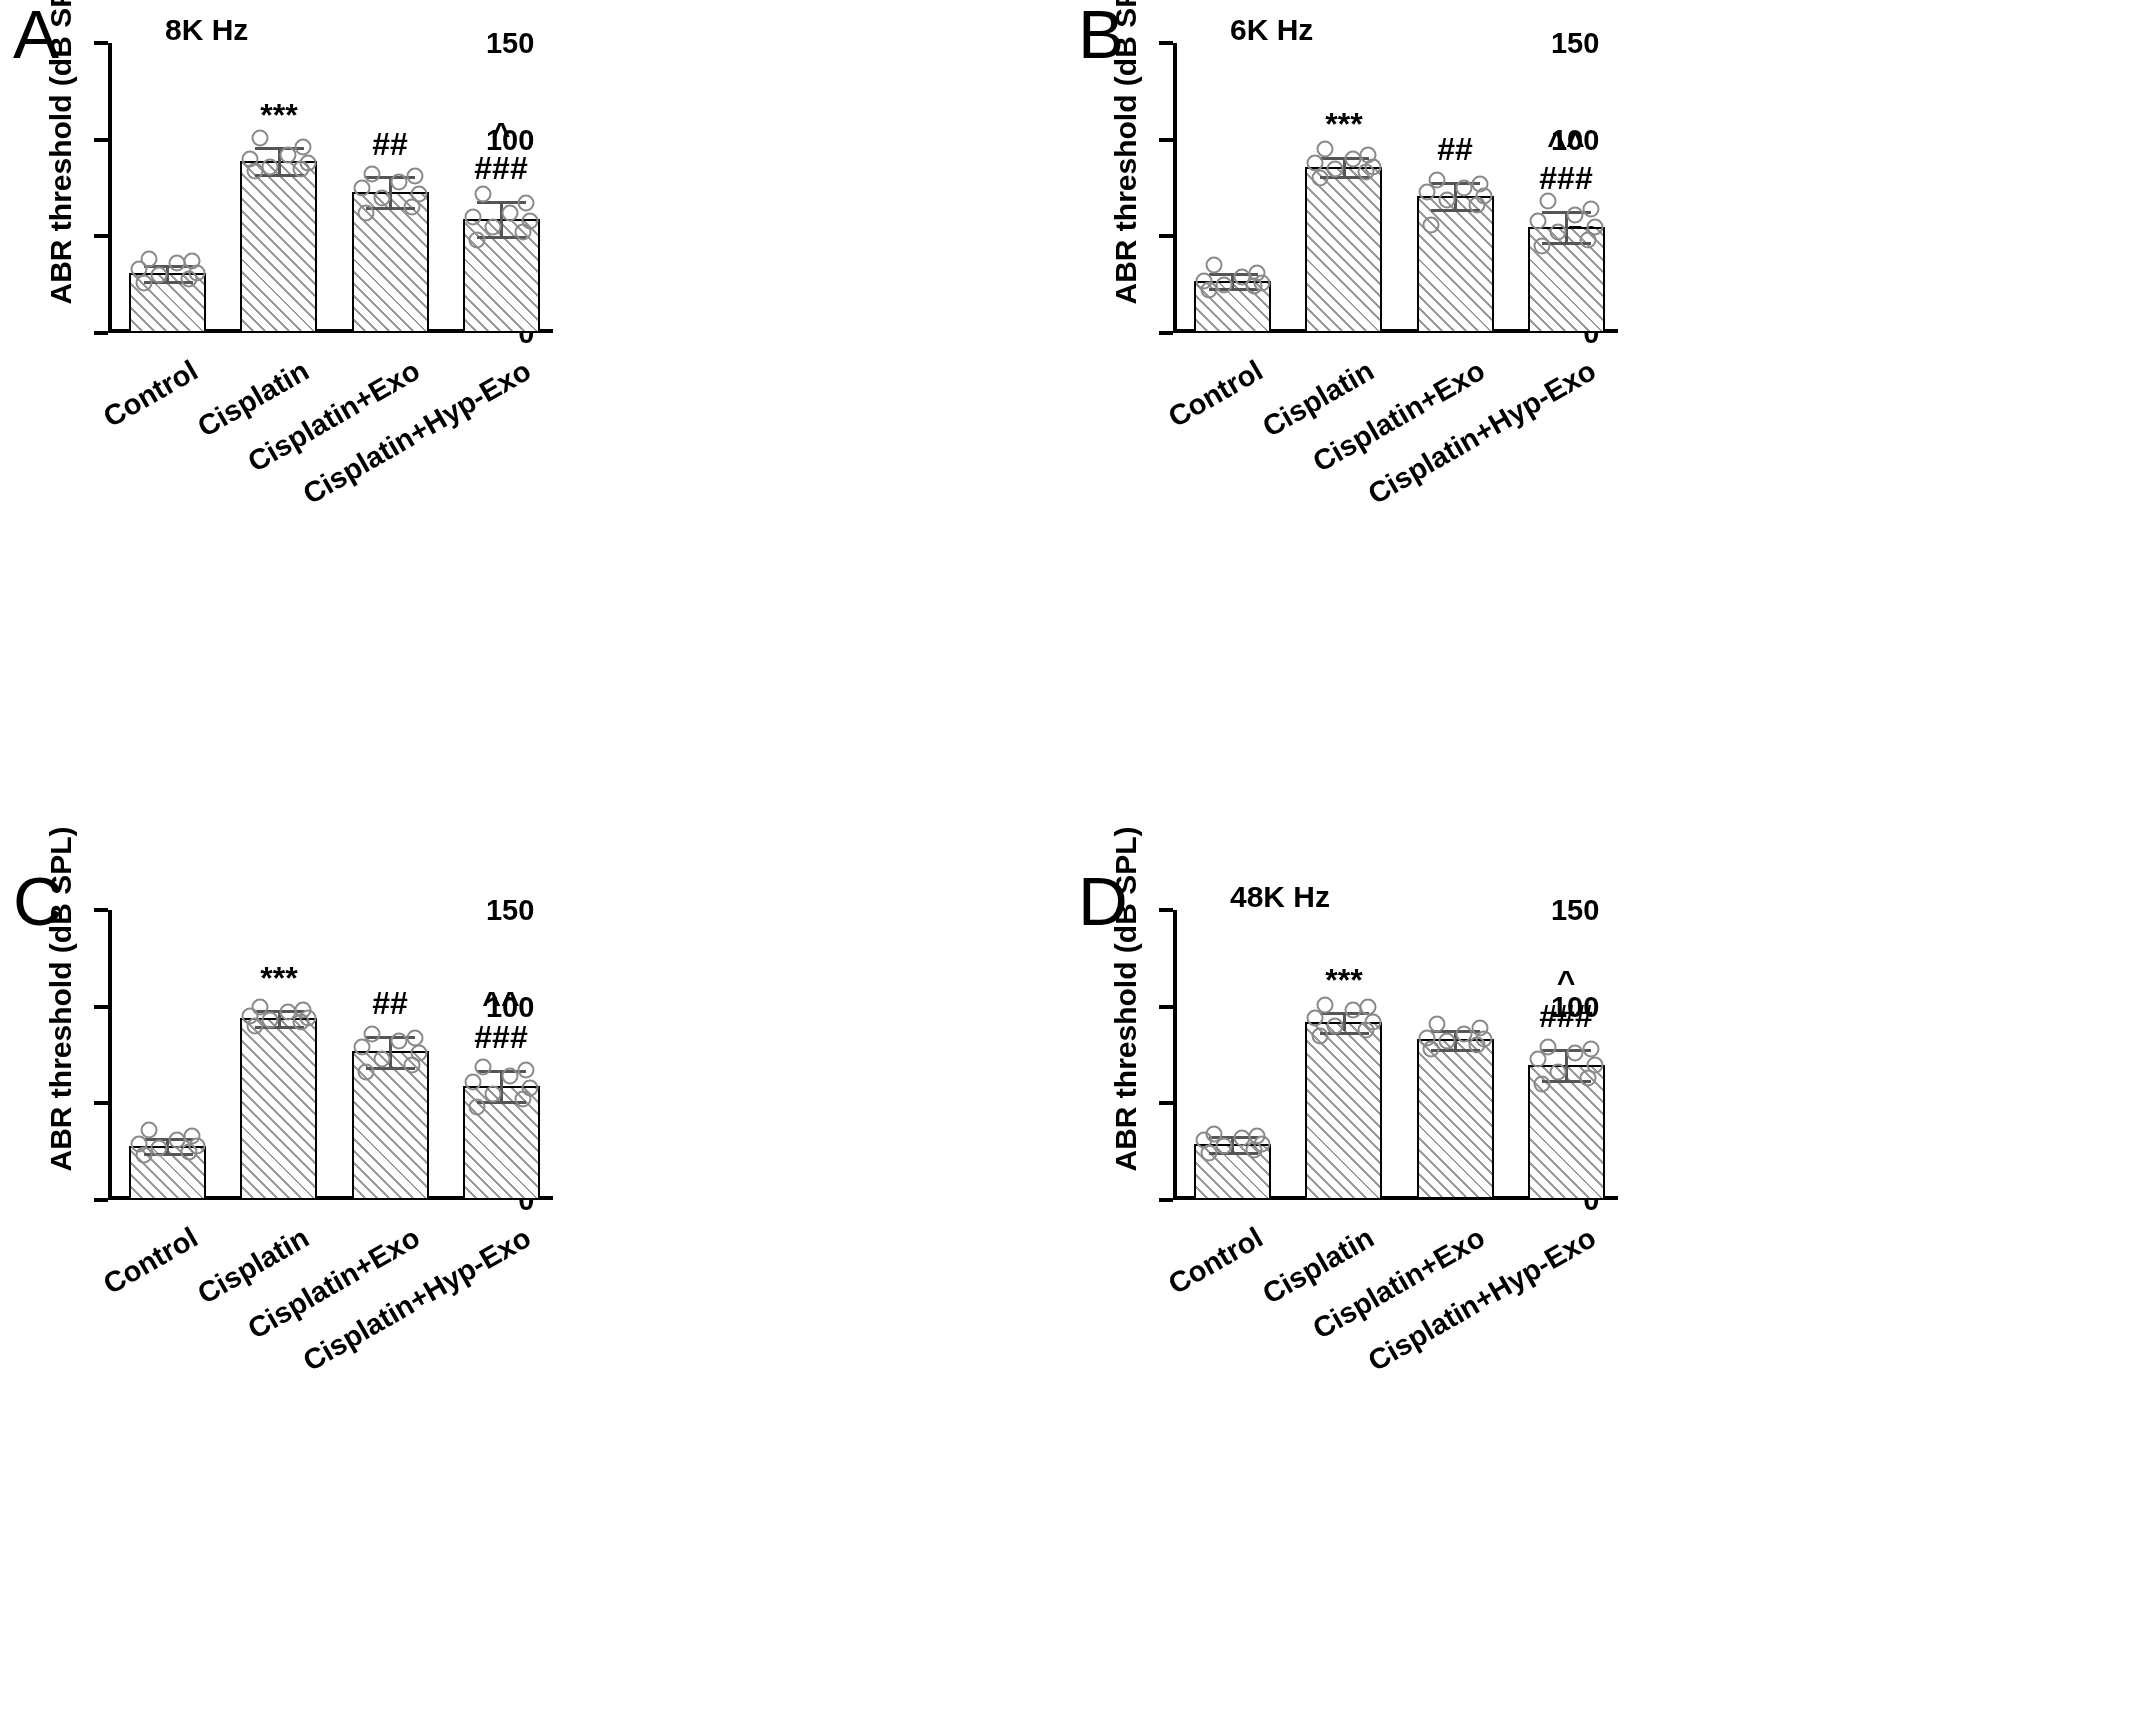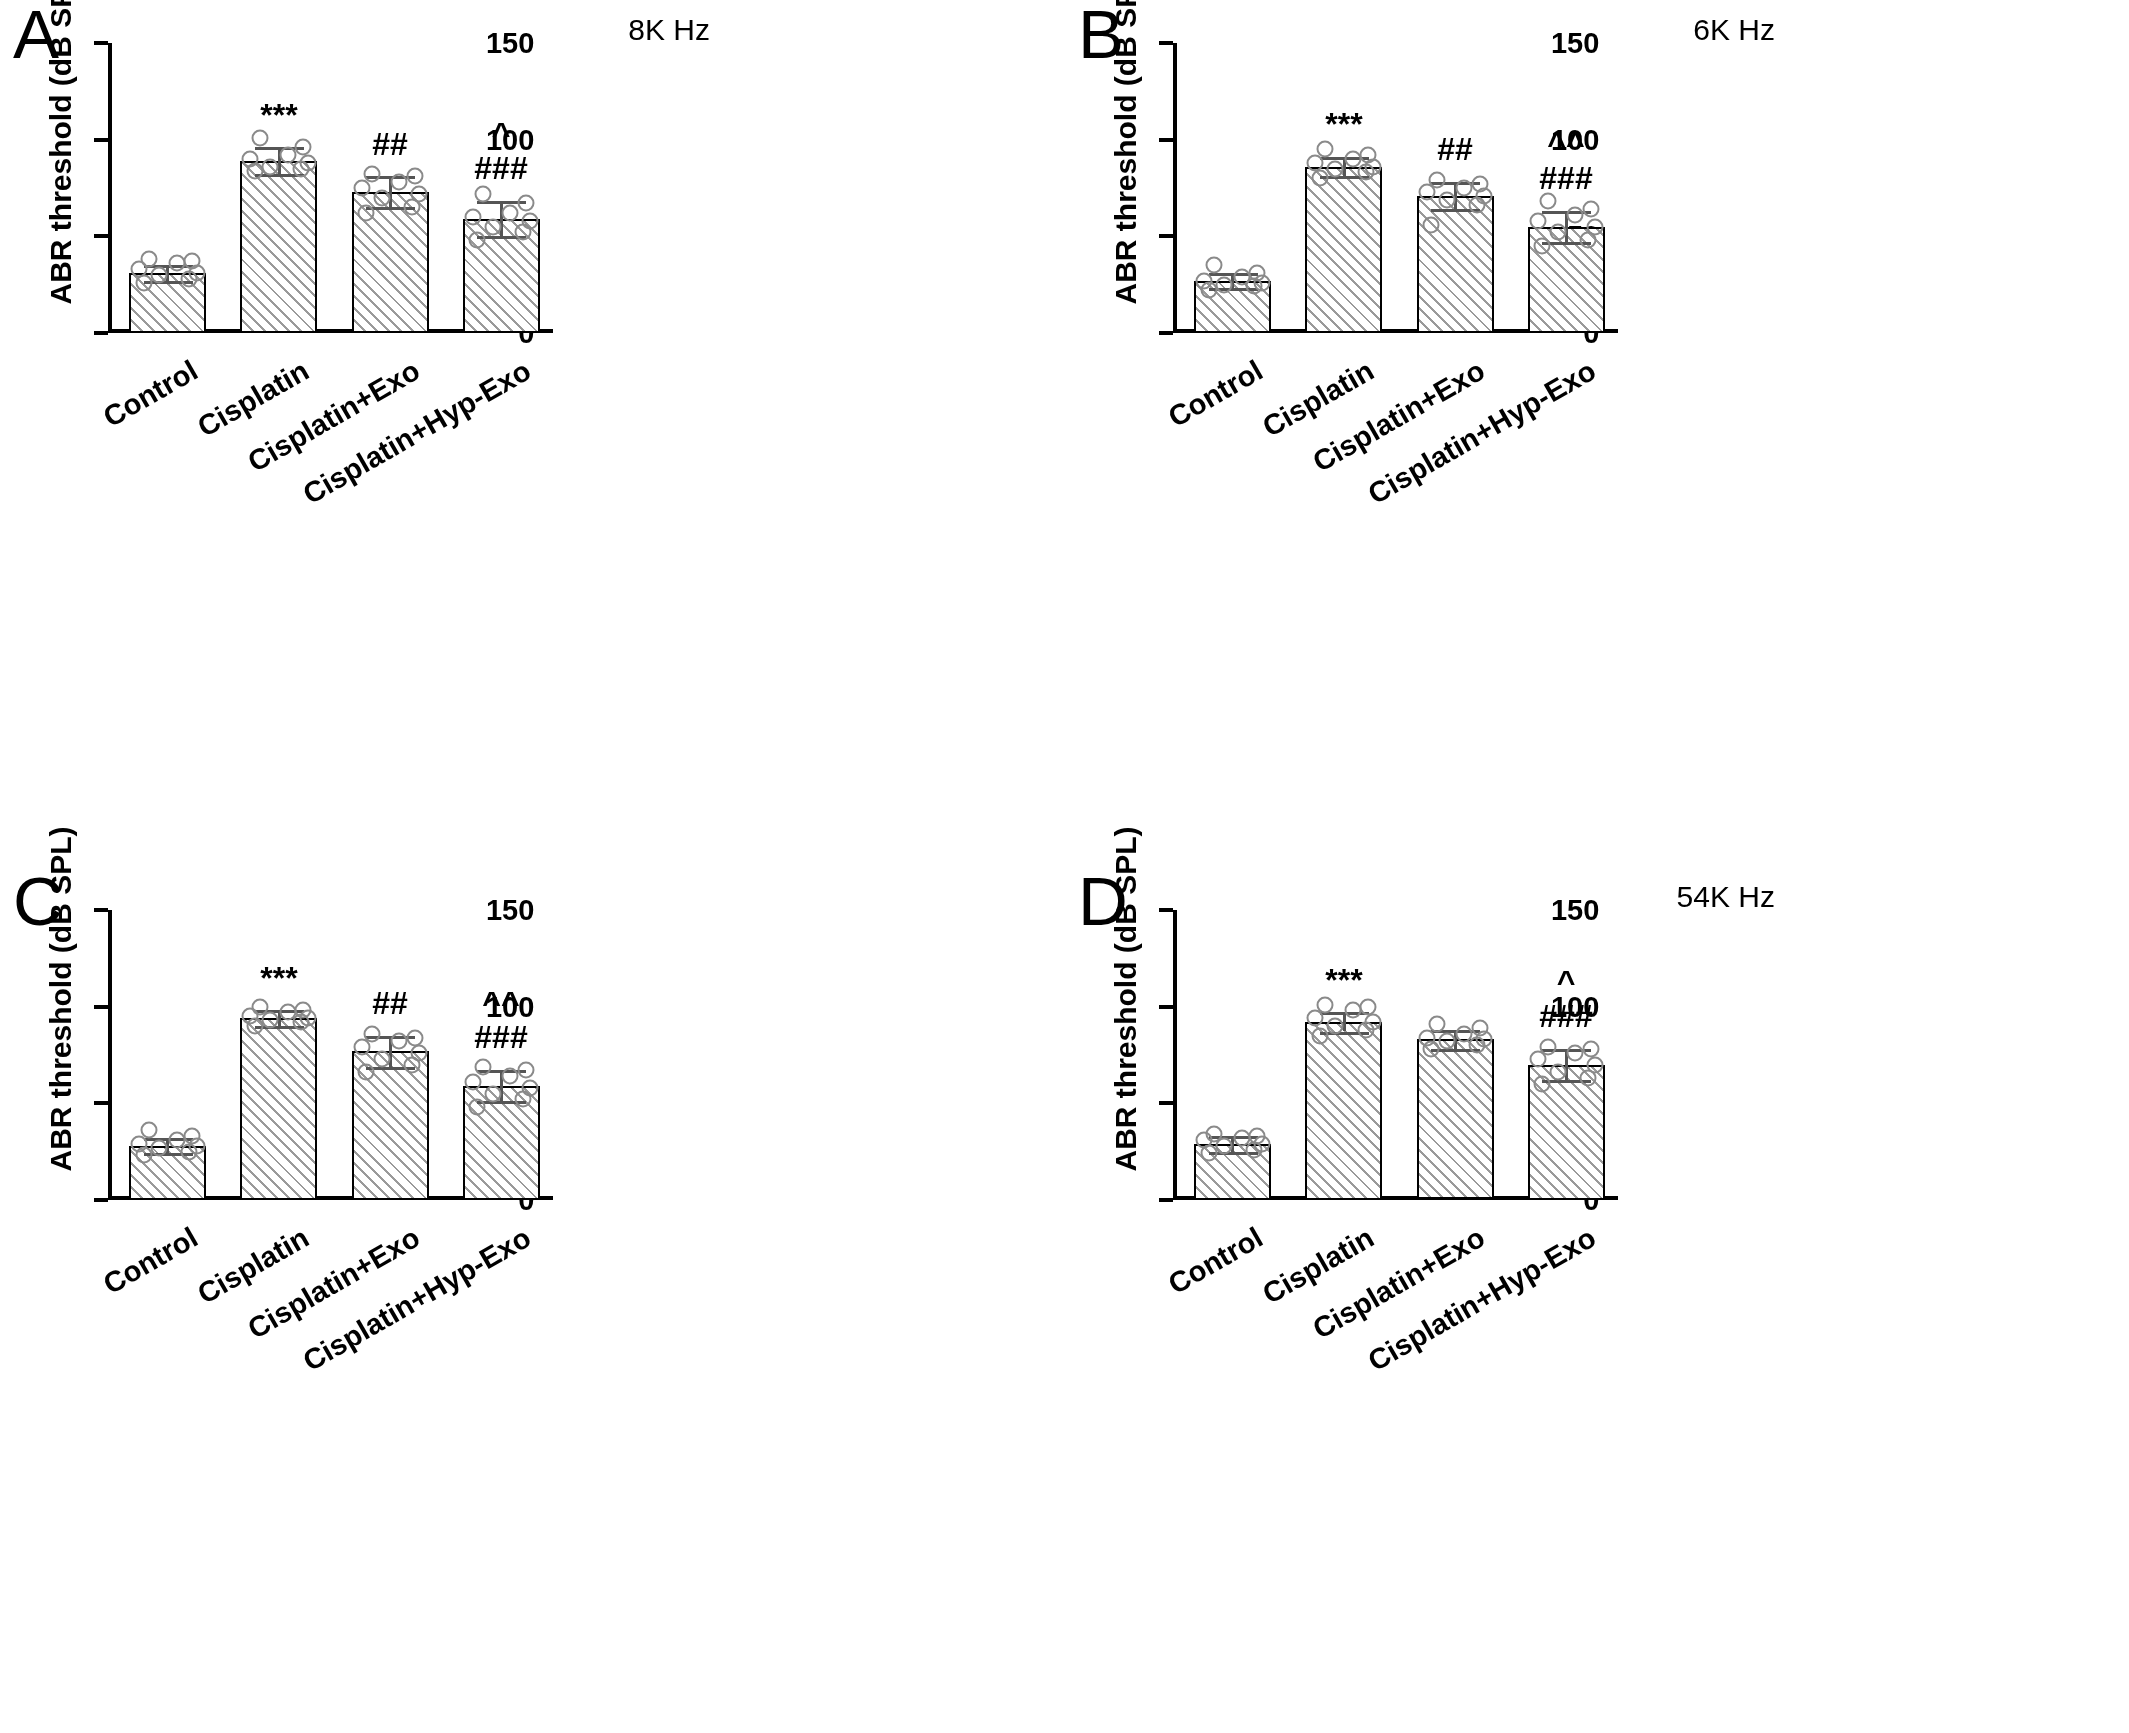--- a/index.html
+++ b/index.html
@@ -35,22 +35,22 @@
     top: 0px;
     font-size: 69px;
     font-weight: 400;
     line-height: 1;
     font-family: "Liberation Sans", sans-serif;
   }
   .panel-title {
     position: absolute;
     top: 13px;
     font-size: 30px;
-    font-weight: normal;
-    text-align: right;
+    font-weight: bold;
+    text-align: left;
     width: 545px;
     left: 165px;
   }
   .y-axis-label {
     position: absolute;
     left: -126px;
     top: 115px;
     width: 373px;
     transform: rotate(-90deg);
     transform-origin: center center;
@@ -386,21 +386,21 @@
         <div class="dot" style="left: 375px; top: 157px;"></div>
         <div class="sig" style="left: 393px; top: 77px;">
           <div>^^</div>
           <div>###</div>
         </div>
         <div class="xcat" style="left: 412px; top: 311px; width: 330px; margin-left: -330px;">Cisplatin+Hyp-Exo</div>
       </div>
     </div>
     <div class="panel panel-D">
       <div class="panel-letter">D</div>
-      <div class="panel-title">54K Hz</div>
+      <div class="panel-title">48K Hz</div>
       <div class="y-axis-label">ABR threshold (dB SPL)</div>
       <div class="plot">
         <div class="axis-line y-axis"></div>
         <div class="axis-line x-axis"></div>
         <div class="tick" style="top: 288px;"></div>
         <div class="tick-label" style="top: 290px;">0</div>
         <div class="tick" style="top: 191px;"></div>
         <div class="tick-label" style="top: 193px;">50</div>
         <div class="tick" style="top: 95px;"></div>
         <div class="tick-label" style="top: 97px;">100</div>

